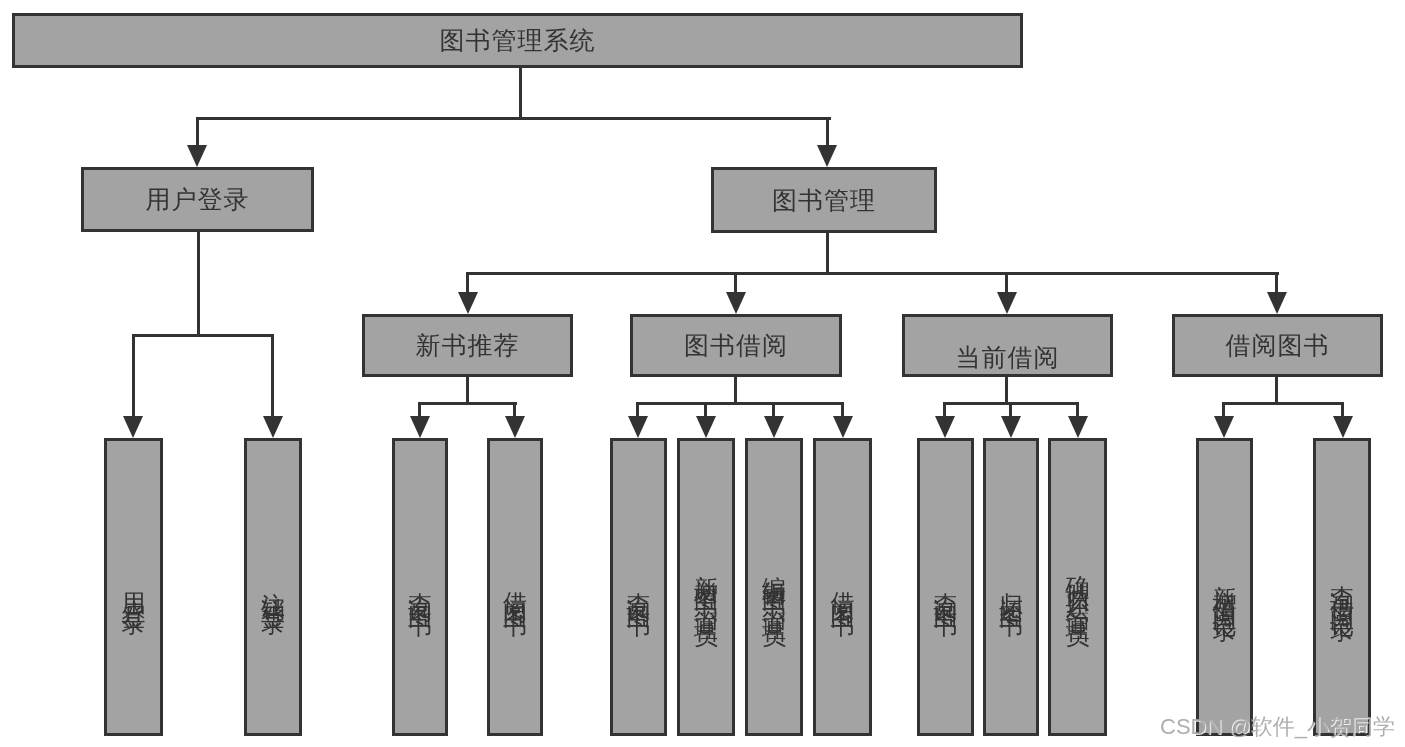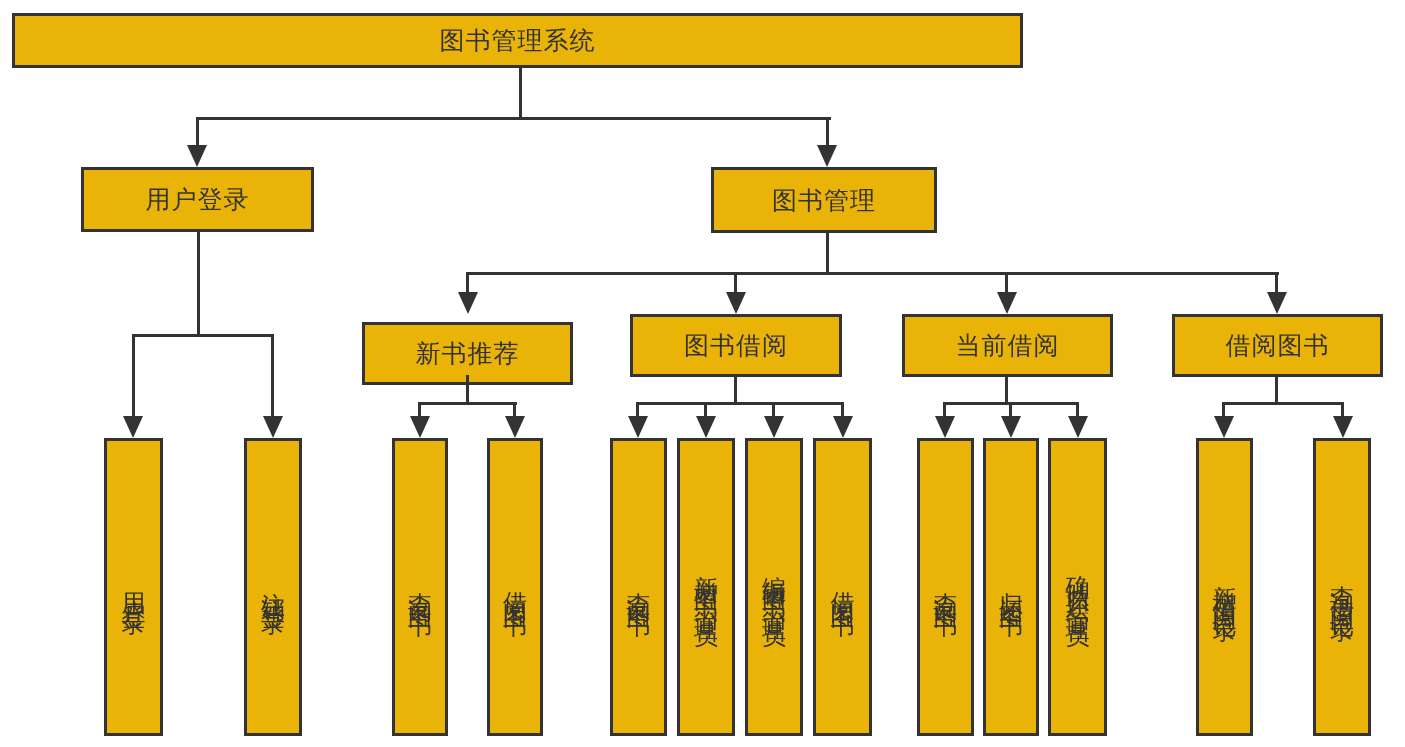--- a/index.html
+++ b/index.html
@@ -9,21 +9,21 @@
     height: 747px;
     background: #ffffff;
     font-family: "Liberation Sans", sans-serif;
     overflow: hidden;
     color: #333333;
   }
   .box {
     position: absolute;
     box-sizing: border-box;
     border: 3px solid #333333;
-    background: #eab308;
+    background: #a3a3a3;
     display: flex;
     align-items: center;
     justify-content: center;
   }
   .hbox span {
     font-size: 25px;
     letter-spacing: 1px;
     white-space: nowrap;
     color: #333333;
   }
@@ -89,27 +89,27 @@
   <div class="hline" style="left:466px; top:272px; width:813px;"></div>
   <div class="vline" style="left:466px; top:272px; height:24px;"></div>
   <div class="arrow" style="left:458px; top:292px;"></div>
   <div class="vline" style="left:734px; top:272px; height:24px;"></div>
   <div class="arrow" style="left:726px; top:292px;"></div>
   <div class="vline" style="left:1005px; top:272px; height:24px;"></div>
   <div class="arrow" style="left:997px; top:292px;"></div>
   <div class="vline" style="left:1275px; top:272px; height:24px;"></div>
   <div class="arrow" style="left:1267px; top:292px;"></div>
 
-  <div class="box hbox" style="left:362px; top:314px; width:211px; height:63px;margin-top:8px;">
+  <div class="box hbox" style="left:362px; top:314px; width:211px; height:63px;">
     <span>新书推荐</span>
   </div>
   <div class="box hbox" style="left:630px; top:314px; width:212px; height:63px;">
     <span>图书借阅</span>
   </div>
-  <div class="box hbox" style="left:902px; top:314px; width:211px; height:63px;">
+  <div class="box hbox" style="left:902px; top:314px; width:211px; height:63px;align-items:flex-end;">
     <span>当前借阅</span>
   </div>
   <div class="box hbox" style="left:1172px; top:314px; width:211px; height:63px;">
     <span>借阅图书</span>
   </div>
 
   <div class="vline" style="left:466px; top:375px; height:30px;"></div>
   <div class="hline" style="left:418px; top:402px; width:99px;"></div>
   <div class="vline" style="left:418px; top:402px; height:18px;"></div>
   <div class="arrow" style="left:410px; top:416px;"></div>
@@ -180,14 +180,15 @@
     <span>确认归还（管理员）</span>
   </div>
 
   <div class="box vbox" style="left:1196px; top:438px; width:57px; height:298px;">
     <span>新增借阅记录</span>
   </div>
   <div class="box vbox" style="left:1313px; top:438px; width:58px; height:298px;">
     <span>查询借阅记录</span>
   </div>
 
+  <div class="watermark">CSDN @软件_小贺同学</div>
 
 </div>
 
 </body></html>

